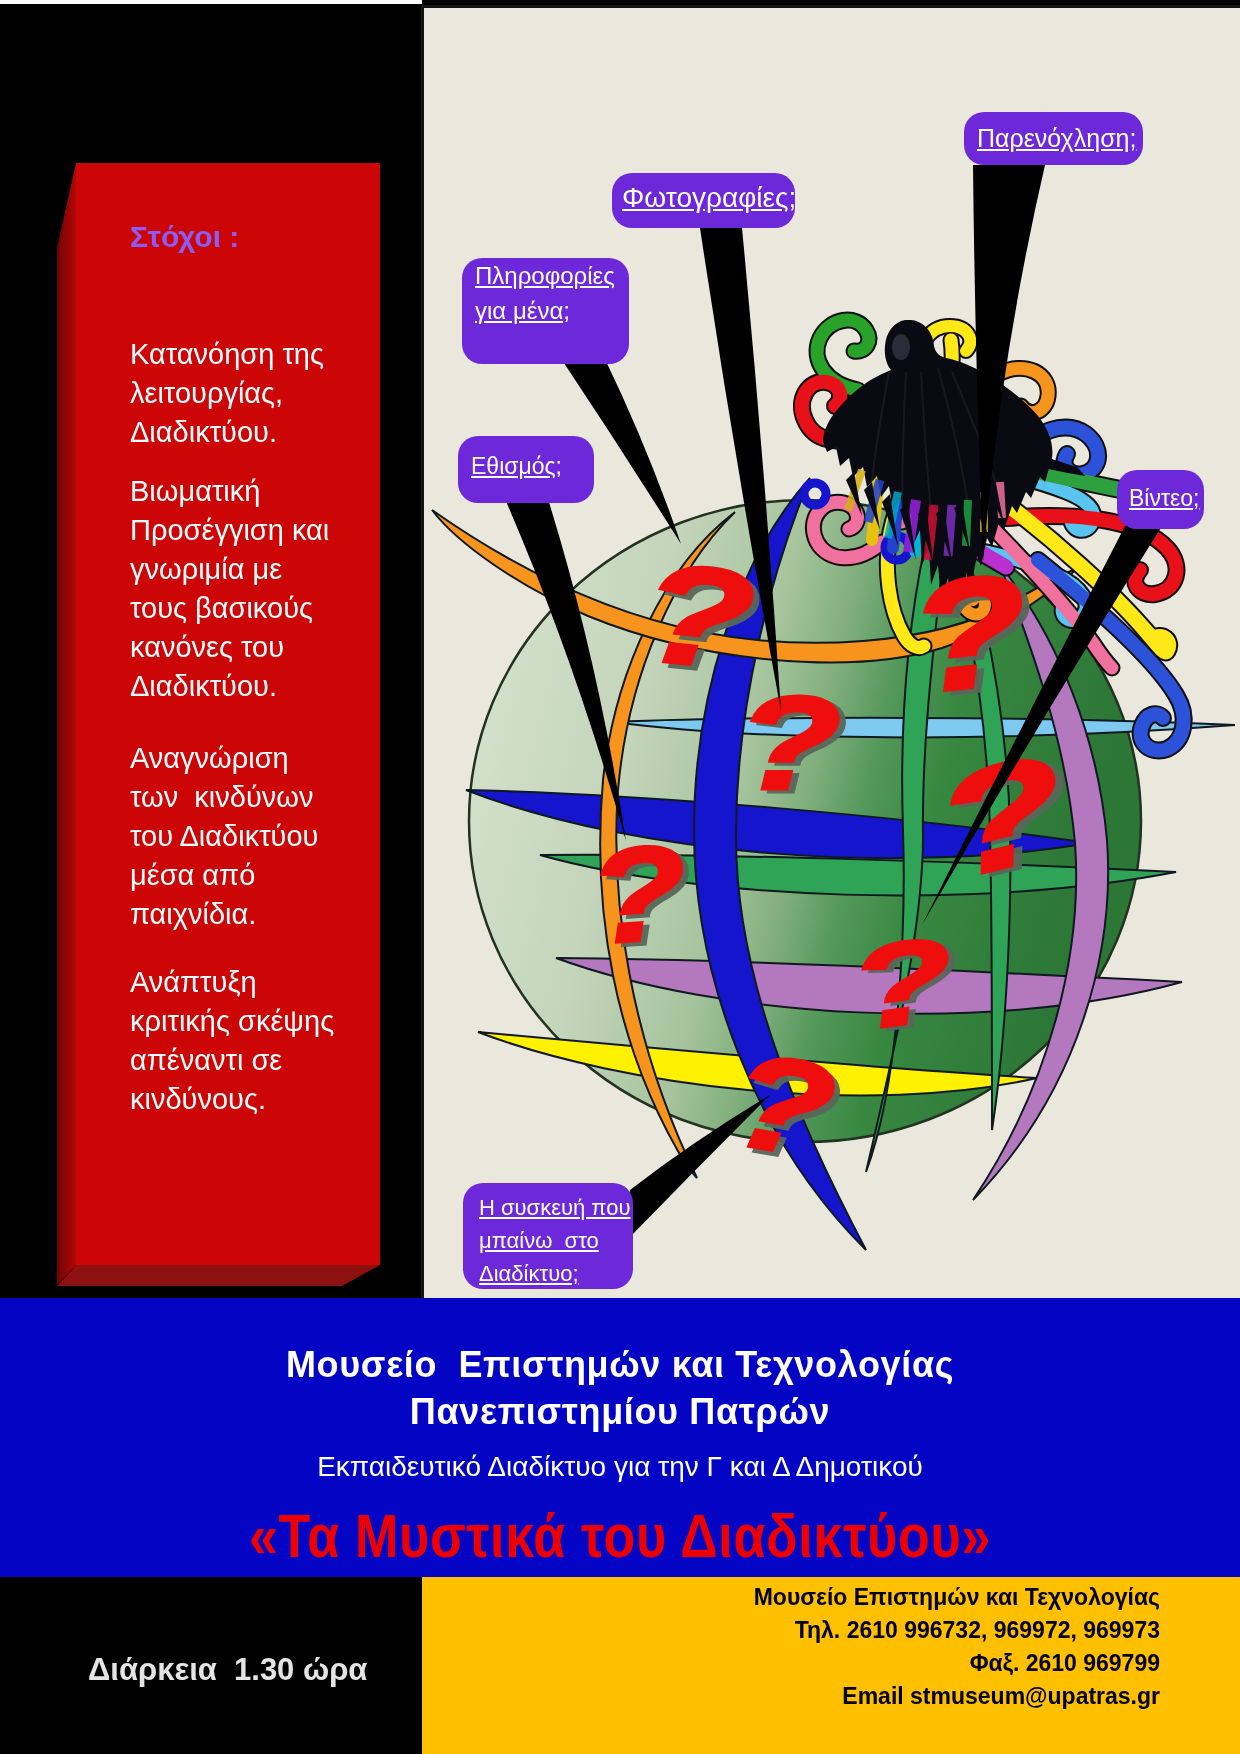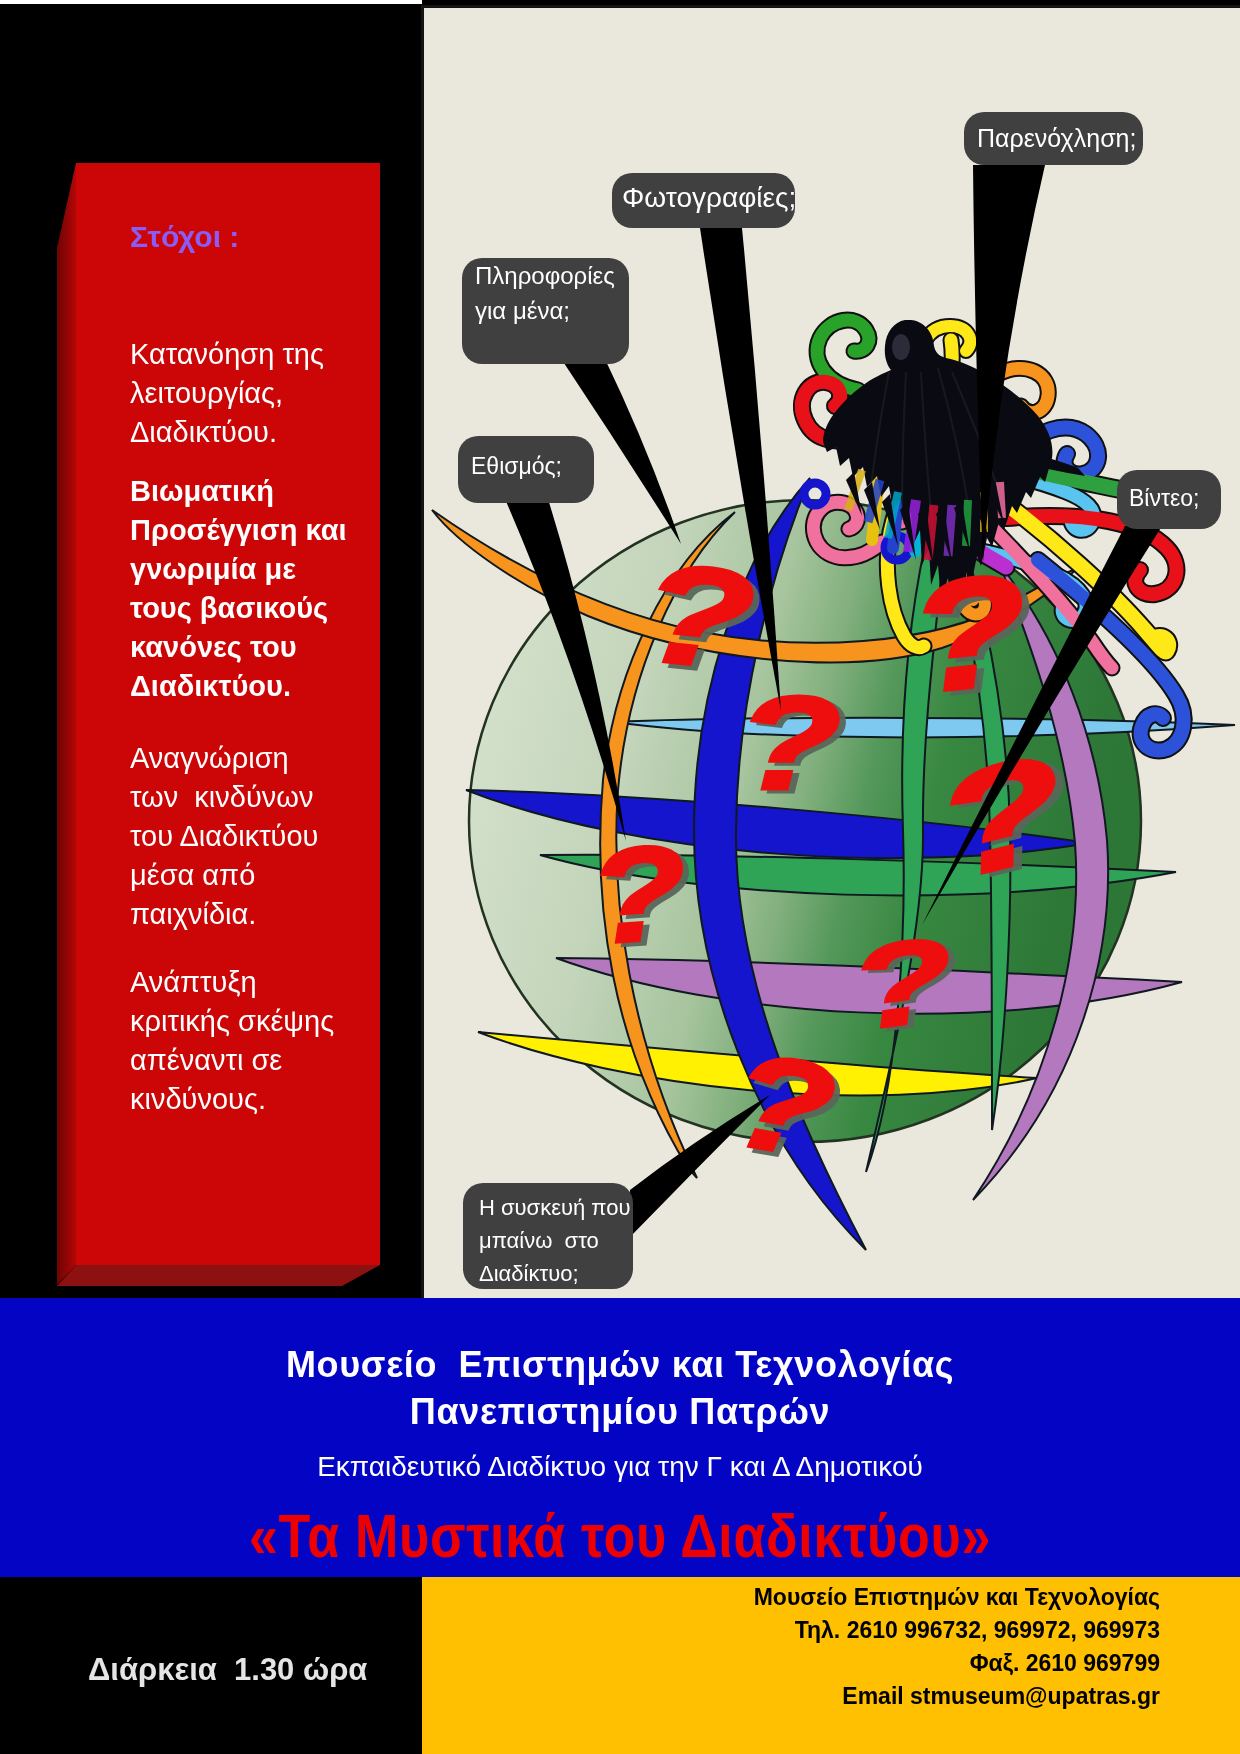--- a/index.html
+++ b/index.html
@@ -6,21 +6,21 @@
 body{width:1240px;height:1754px;background:#000;font-family:"Liberation Sans",sans-serif;}
 .page{position:relative;width:1240px;height:1754px;background:#000;overflow:hidden;}
 .abs{position:absolute;}
 .whitestrip{left:0;top:0;width:422px;height:4px;background:#fff;}
 .panel{left:421px;top:5px;width:819px;height:1293px;background:#EAE8DC;border-left:3px solid #141414;border-top:3px solid #141414;box-sizing:border-box;}
 svg.ill{position:absolute;left:0;top:0;}
 
 .btitle{left:130px;top:220px;color:#8b5cf6;font-size:30px;font-weight:bold;}
 .bpar{left:130px;width:260px;color:#fff;font-size:29px;line-height:39px;}
 
-.bub{position:absolute;background:#404040;color:#fff;border-radius:20px;font-size:25px;line-height:37px;box-sizing:border-box;}
+.bub{position:absolute;background:#6d28d9;color:#fff;border-radius:20px;font-size:25px;line-height:37px;box-sizing:border-box;text-decoration:underline;}
 
 .blueband{left:0;top:1298px;width:1240px;height:279px;background:#0404C4;}
 .bbl{position:absolute;left:0;width:1240px;text-align:center;color:#fff;}
 .bb1{top:1341px;font-size:36px;font-weight:bold;line-height:47px;letter-spacing:0.65px;}
 .bb2{top:1451px;font-size:28px;line-height:32px;}
 .bb3{top:1506px;font-size:52px;font-weight:bold;color:#EE0000;line-height:60px;letter-spacing:0.7px;transform:scaleY(1.18);}
 
 .ybox{left:422px;top:1577px;width:818px;height:177px;background:#FEC001;color:#000;font-weight:bold;font-size:23px;line-height:33px;text-align:right;padding:4px 80px 0 0;box-sizing:border-box;}
 .dur{left:88px;top:1652px;color:#e5e5e5;font-size:31px;font-weight:bold;}
 .qg text{font-family:"Liberation Sans",sans-serif;font-weight:bold;font-style:italic;font-size:138px;text-anchor:middle;}
@@ -213,29 +213,29 @@
       <path d="M700,228 L742,228 Q765,470 781,711 Q736,468 700,228 Z"></path>
       <path d="M560,357 L604,357 Q648,448 681,544 Q622,450 560,357 Z"></path>
       <path d="M505,499 L548,499 Q598,660 626,841 Q574,658 505,499 Z"></path>
       <path d="M1125,526 L1162,526 Q1040,720 922,925 Q1030,710 1125,526 Z"></path>
       <path d="M630,1190 L630,1237 Q700,1165 770,1095 Q695,1140 630,1190 Z"></path>
     </g>
   </svg>
 
   <div class="abs btitle">Στόχοι :</div>
   <div class="abs bpar" style="top:335px;">Κατανόηση της<br>λειτουργίας,<br>Διαδικτύου.</div>
-  <div class="abs bpar" style="top:472px;font-weight:bold;">Βιωματική<br>Προσέγγιση και<br>γνωριμία με<br>τους βασικούς<br>κανόνες του<br>Διαδικτύου.</div>
+  <div class="abs bpar" style="top:472px;">Βιωματική<br>Προσέγγιση και<br>γνωριμία με<br>τους βασικούς<br>κανόνες του<br>Διαδικτύου.</div>
   <div class="abs bpar" style="top:739px;">Αναγνώριση<br>των&nbsp; κινδύνων<br>του Διαδικτύου<br>μέσα από<br>παιχνίδια.</div>
   <div class="abs bpar" style="top:963px;">Ανάπτυξη<br>κριτικής σκέψης<br>απέναντι σε<br>κινδύνους.</div>
 
   <div class="bub" style="left:964px;top:112px;width:179px;height:53px;padding:13px 0 0 13px;font-size:25px;line-height:26px;">Παρενόχληση;</div>
   <div class="bub" style="left:612px;top:173px;width:183px;height:55px;padding:12px 0 0 10px;font-size:28px;line-height:26px;">Φωτογραφίες;</div>
   <div class="bub" style="left:462px;top:258px;width:167px;height:106px;padding:0 0 0 13px;font-size:24px;line-height:35px;">Πληροφορίες<br>για μένα;</div>
   <div class="bub" style="left:458px;top:436px;width:136px;height:67px;padding:17px 0 0 13px;font-size:23px;line-height:26px;">Εθισμός;</div>
-  <div class="bub" style="left:1117px;top:470px;width:104px;height:59px;padding:15px 13px 0 12px;font-size:23px;line-height:26px;">Βίντεο;</div>
+  <div class="bub" style="left:1117px;top:470px;width:87px;height:59px;padding:15px 13px 0 12px;font-size:23px;line-height:26px;">Βίντεο;</div>
   <div class="bub" style="left:463px;top:1183px;width:170px;height:106px;padding:8px 0 0 16px;font-size:22px;line-height:33px;">Η συσκευή που<br>μπαίνω&nbsp; στο<br>Διαδίκτυο;</div>
 
   <div class="abs blueband"></div>
   <div class="abs bbl bb1">Μουσείο&nbsp; Επιστημών και Τεχνολογίας<br>Πανεπιστημίου Πατρών</div>
   <div class="abs bbl bb2">Εκπαιδευτικό Διαδίκτυο για την Γ και Δ Δημοτικού</div>
   <div class="abs bbl bb3">«Τα Μυστικά του Διαδικτύου»</div>
 
   <div class="abs ybox">Μουσείο Επιστημών και Τεχνολογίας<br>Τηλ. 2610 996732, 969972, 969973<br>Φαξ. 2610 969799<br>Email stmuseum@upatras.gr</div>
 
   <div class="abs dur">Διάρκεια&nbsp; 1.30 ώρα</div>

